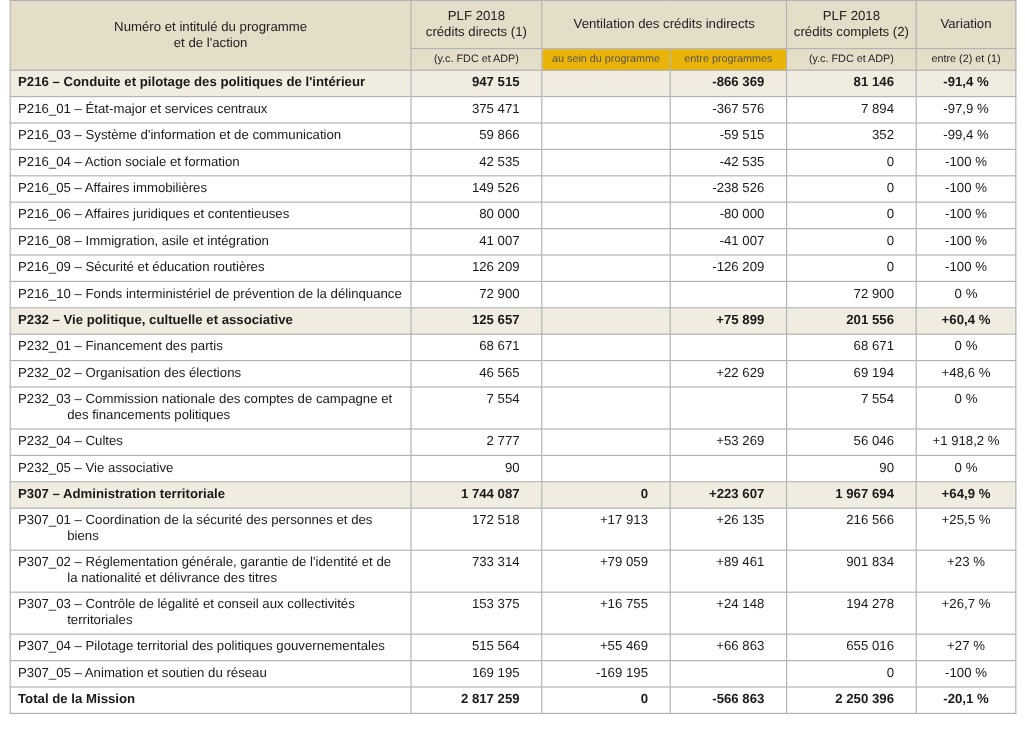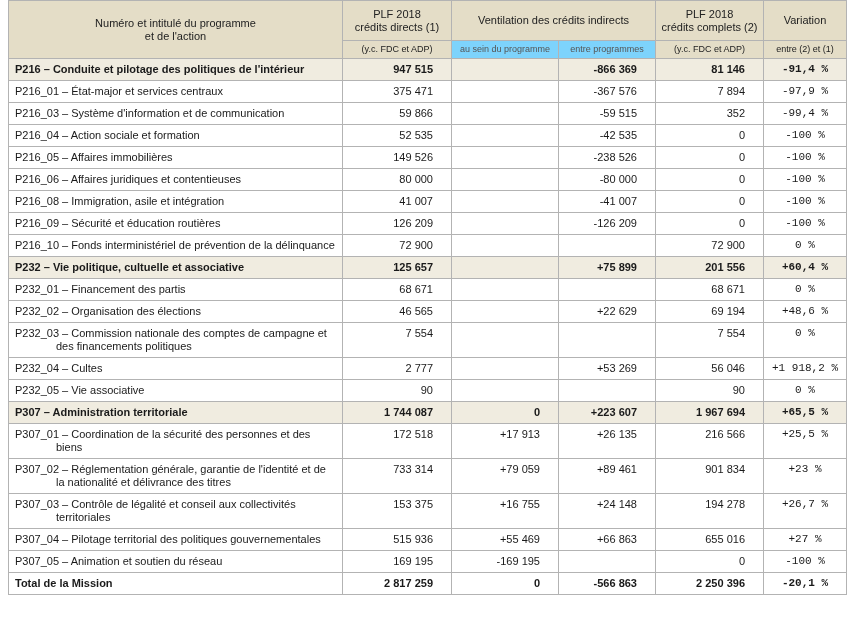--- a/index.html
+++ b/index.html
@@ -36,35 +36,35 @@
     font-size: 11px;
     color: #222;
     text-align: center;
     vertical-align: middle;
     padding: 3px 4px;
     line-height: 13px;
   }
   th.th-program { white-space: pre-line; }
   tr.head-top th { height: 40px; }
   tr.head-sub th { height: 14px; font-size: 9px; padding: 2px; }
-  tr.head-sub th.sub-white { background: #7dd3fc; color: #555; }
+  tr.head-sub th.sub-white { background: #eab308; color: #555; }
   tbody td {
     font-size: 11px;
     line-height: 13px;
     padding: 4px 6px;
     vertical-align: top;
     background: #ffffff;
   }
   td.cell-label {
     text-align: left;
     padding-left: 47px;
     text-indent: -41px;
   }
   td.cell-num  { text-align: right;  padding-right: 18px; white-space: nowrap; }
-  td.cell-var  { text-align: center; white-space: nowrap; font-family: Liberation Mono, monospace; }
+  td.cell-var  { text-align: center; white-space: nowrap; }
   tr.row-program td, tr.row-total td { font-weight: bold; }
   tr.row-program td { background: #f0ece0; }
 </style>
 </head>
 <body>
 
 <div class="page">
 
 
   <table class="budget">
@@ -119,21 +119,21 @@
         <tr class="row-action">
           <td class="cell-label">P216_03 – Système d'information et de communication</td>
           <td class="cell-num">59 866</td>
           <td class="cell-num"></td>
           <td class="cell-num">-59 515</td>
           <td class="cell-num">352</td>
           <td class="cell-var">-99,4 %</td>
         </tr>
         <tr class="row-action">
           <td class="cell-label">P216_04 – Action sociale et formation</td>
-          <td class="cell-num">52 535</td>
+          <td class="cell-num">42 535</td>
           <td class="cell-num"></td>
           <td class="cell-num">-42 535</td>
           <td class="cell-num">0</td>
           <td class="cell-var">-100 %</td>
         </tr>
         <tr class="row-action">
           <td class="cell-label">P216_05 – Affaires immobilières</td>
           <td class="cell-num">149 526</td>
           <td class="cell-num"></td>
           <td class="cell-num">-238 526</td>
@@ -219,21 +219,21 @@
           <td class="cell-num"></td>
           <td class="cell-num">90</td>
           <td class="cell-var">0 %</td>
         </tr>
         <tr class="row-program">
           <td class="cell-label">P307 – Administration territoriale</td>
           <td class="cell-num">1 744 087</td>
           <td class="cell-num">0</td>
           <td class="cell-num">+223 607</td>
           <td class="cell-num">1 967 694</td>
-          <td class="cell-var">+65,5 %</td>
+          <td class="cell-var">+64,9 %</td>
         </tr>
         <tr class="row-action">
           <td class="cell-label">P307_01 – Coordination de la sécurité des personnes et des biens</td>
           <td class="cell-num">172 518</td>
           <td class="cell-num">+17 913</td>
           <td class="cell-num">+26 135</td>
           <td class="cell-num">216 566</td>
           <td class="cell-var">+25,5 %</td>
         </tr>
         <tr class="row-action">
@@ -247,21 +247,21 @@
         <tr class="row-action">
           <td class="cell-label">P307_03 – Contrôle de légalité et conseil aux collectivités territoriales</td>
           <td class="cell-num">153 375</td>
           <td class="cell-num">+16 755</td>
           <td class="cell-num">+24 148</td>
           <td class="cell-num">194 278</td>
           <td class="cell-var">+26,7 %</td>
         </tr>
         <tr class="row-action">
           <td class="cell-label">P307_04 – Pilotage territorial des politiques gouvernementales</td>
-          <td class="cell-num">515 936</td>
+          <td class="cell-num">515 564</td>
           <td class="cell-num">+55 469</td>
           <td class="cell-num">+66 863</td>
           <td class="cell-num">655 016</td>
           <td class="cell-var">+27 %</td>
         </tr>
         <tr class="row-action">
           <td class="cell-label">P307_05 – Animation et soutien du réseau</td>
           <td class="cell-num">169 195</td>
           <td class="cell-num">-169 195</td>
           <td class="cell-num"></td>

